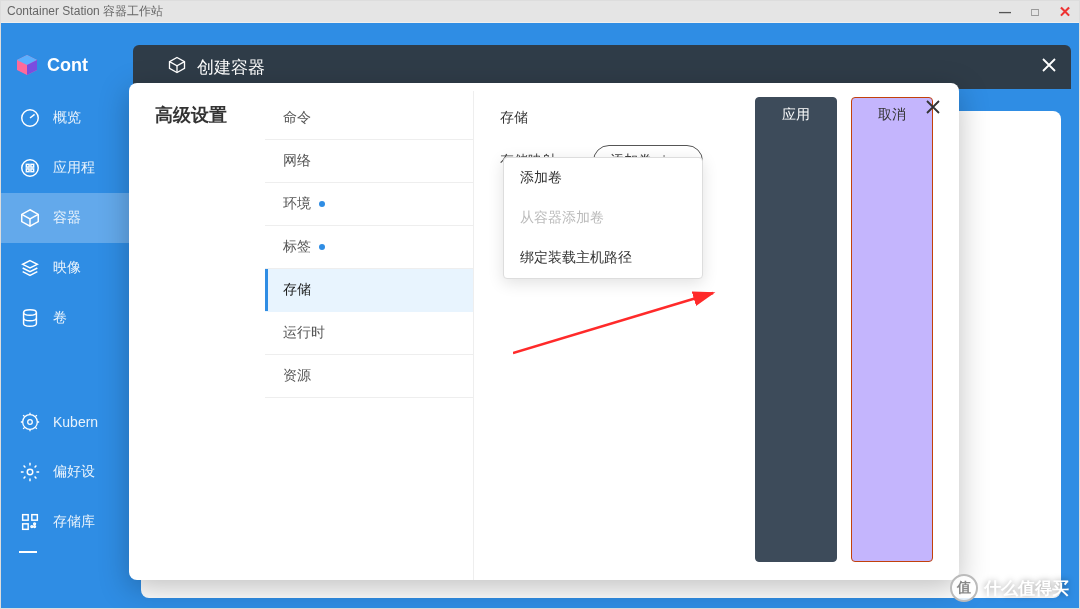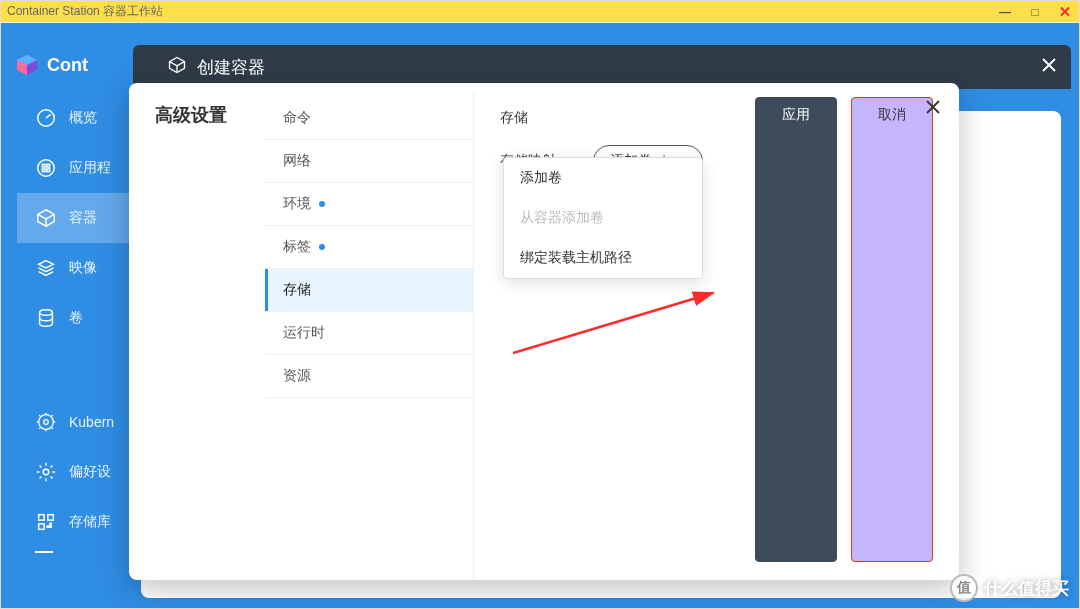--- a/index.html
+++ b/index.html
@@ -6,42 +6,42 @@
   html, body { width: 1080px; height: 609px; overflow: hidden; font-family: "Microsoft YaHei", "PingFang SC", Arial, sans-serif; }
   body { background: #f4f4f4; position: relative; color: #333; }
 
   
   .window {
     position: absolute; inset: 0; border: 1px solid #ddd;
     display: flex; flex-direction: column; background: #fff;
   }
   .titlebar {
     height: 22px; display: flex; align-items: center; justify-content: space-between;
-    padding: 0 6px 0 6px; background: #fde047; border-bottom: 1px solid #eee;
+    padding: 0 6px 0 6px; background: #e5e5e5; border-bottom: 1px solid #eee;
     font-size: 12px; color: #666;
   }
   .titlebar-right { display: flex; gap: 14px; align-items: center; }
   .tb-btn { font-weight: bold; cursor: pointer; width: 16px; text-align: center; }
   .tb-min { color: #555; }
   .tb-max { color: #555; }
   .tb-close { color: #e33; font-size: 15px; }
 
   .app {
     flex: 1; display: flex; background: #2f8de4; position: relative;
     background: linear-gradient(#2f8de4,#2f8de4);
   }
 
   
   .sidebar {
     width: 132px; background: #2f8de4; color: #fff; display: flex; flex-direction: column;
     padding-top: 22px;
   }
   .brand { display: flex; align-items: center; gap: 8px; padding: 8px 10px 16px 14px; font-size: 18px; font-weight: 600; }
   .brand-logo { width: 24px; height: 24px; }
-  .nav { display: flex; flex-direction: column; margin-left: 16px; }
+  .nav { display: flex; flex-direction: column; }
   .nav-item {
     display: flex; align-items: center; gap: 12px; padding: 14px 12px 14px 18px;
     font-size: 14px; cursor: pointer; color: #e8f2fb;
   }
   .nav-item.active { background: rgba(255,255,255,0.25); }
   .nav-spacer { height: 54px; }
   .nav-icon { width: 22px; height: 22px; display: inline-flex; align-items: center; justify-content: center; }
   .nav-icon svg { width: 22px; height: 22px; }
 
   

